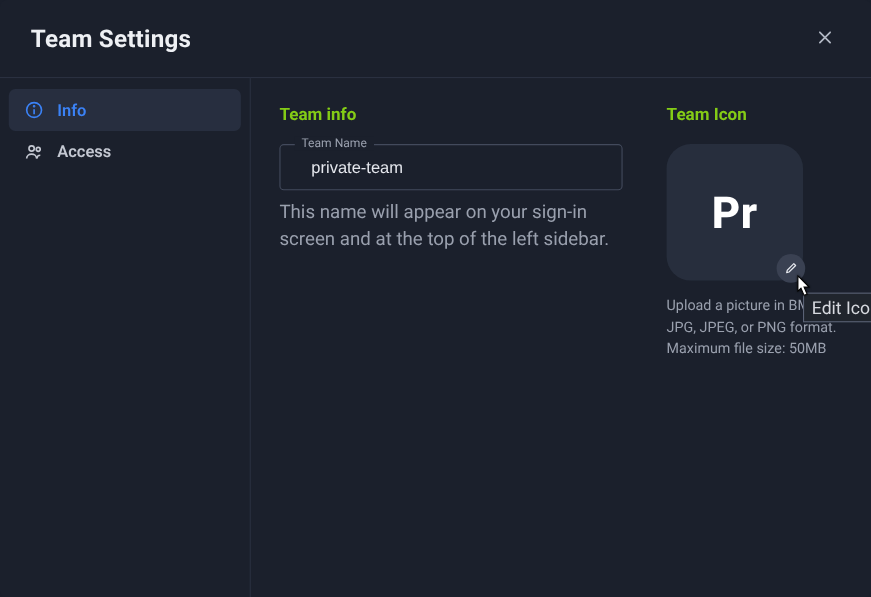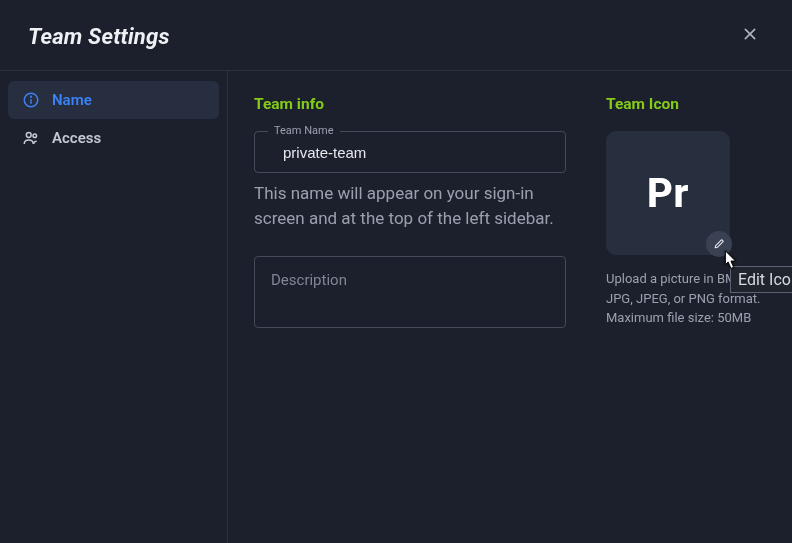--- a/index.html
+++ b/index.html
@@ -16,21 +16,20 @@
     border-radius: 6px;
     position: relative;
     display: flex;
     flex-direction: column;
   }
   .header {
     padding: 22px 28px 20px 28px;
     display: flex;
     align-items: center;
     justify-content: space-between;
-    font-style: italic;
   }
   .title {
     color: #eef0f4;
     font-size: 22px;
     font-weight: 700;
     letter-spacing: 0.2px;
   }
   .close-btn {
     width: 28px; height: 28px;
     display: flex; align-items: center; justify-content: center;
@@ -142,21 +141,21 @@
   .spacer { height: 26px; }
 
   
   .icon-box-wrap {
     position: relative;
     width: 124px;
   }
   .icon-box {
     width: 124px; height: 124px;
     background: #272e3d;
-    border-radius: 10px;
+    border-radius: 22px;
     display: flex; align-items: center; justify-content: center;
     color: #ffffff;
     font-size: 40px;
     font-weight: 800;
     letter-spacing: 0.5px;
   }
   .edit-btn {
     position: absolute;
     right: -2px;
     bottom: -2px;
@@ -216,21 +215,21 @@
   <div class="body">
     <div class="sidebar">
       <div class="nav-item active">
         <span class="icon">
           <svg viewBox="0 0 24 24" fill="none" stroke="currentColor" stroke-width="2">
               <circle cx="12" cy="12" r="9"></circle>
               <line x1="12" y1="11" x2="12" y2="17"></line>
               <circle cx="12" cy="7.5" r="0.6" fill="currentColor"></circle>
             </svg>
         </span>
-        <span>Name</span>
+        <span>Info</span>
       </div>
       <div class="nav-item">
         <span class="icon">
           <svg viewBox="0 0 24 24" fill="none" stroke="currentColor" stroke-width="2">
               <circle cx="9" cy="8" r="3.2"></circle>
               <path d="M3 20c0-3.2 2.7-5.2 6-5.2s6 2 6 5.2"></path>
               <circle cx="17" cy="9" r="2.4"></circle>
               <path d="M15.5 20c0-2.2 1.8-3.8 4-3.8"></path>
             </svg>
         </span>
@@ -243,23 +242,20 @@
         <div class="section-title">Team info</div>
 
         <div class="field-outer">
           <div class="float-label">Team Name</div>
           <input class="text-input" type="text" value="private-team" style="">
         </div>
         <div class="helper">This name will appear on your sign-in screen and at the top of the left sidebar.</div>
 
         <div class="spacer"></div>
 
-        <div class="textarea-outer">
-          <textarea class="textarea" placeholder="Description" style=""></textarea>
-        </div>
       </div>
 
       <div class="col-right">
         <div class="section-title">Team Icon</div>
 
         <div class="icon-box-wrap">
           <div class="icon-box">
             <span>Pr</span>
           </div>
           <div class="edit-btn">

